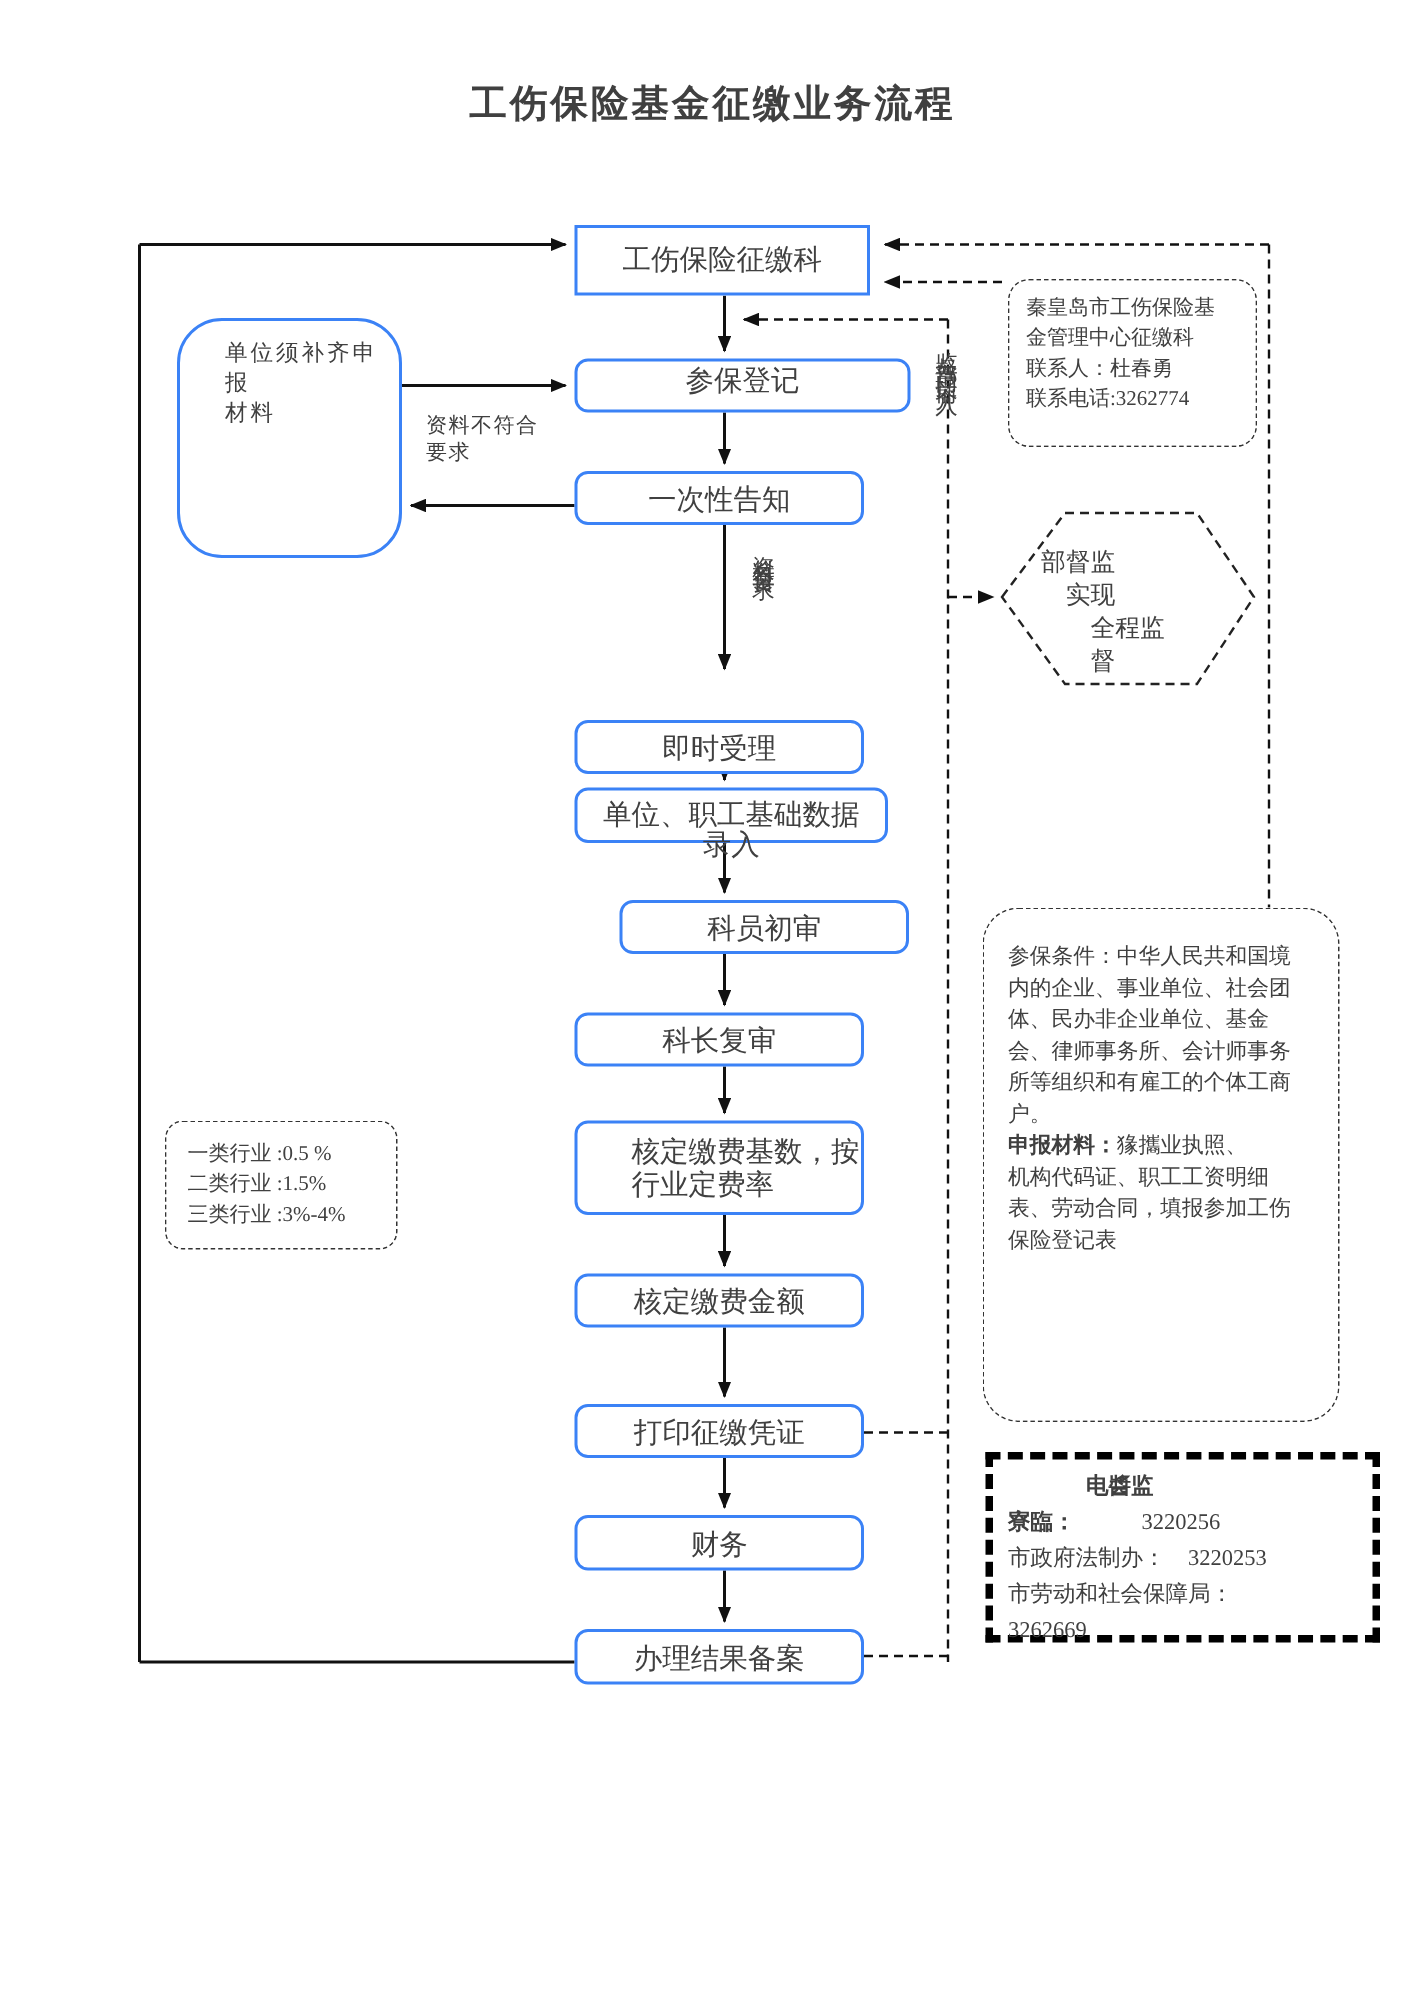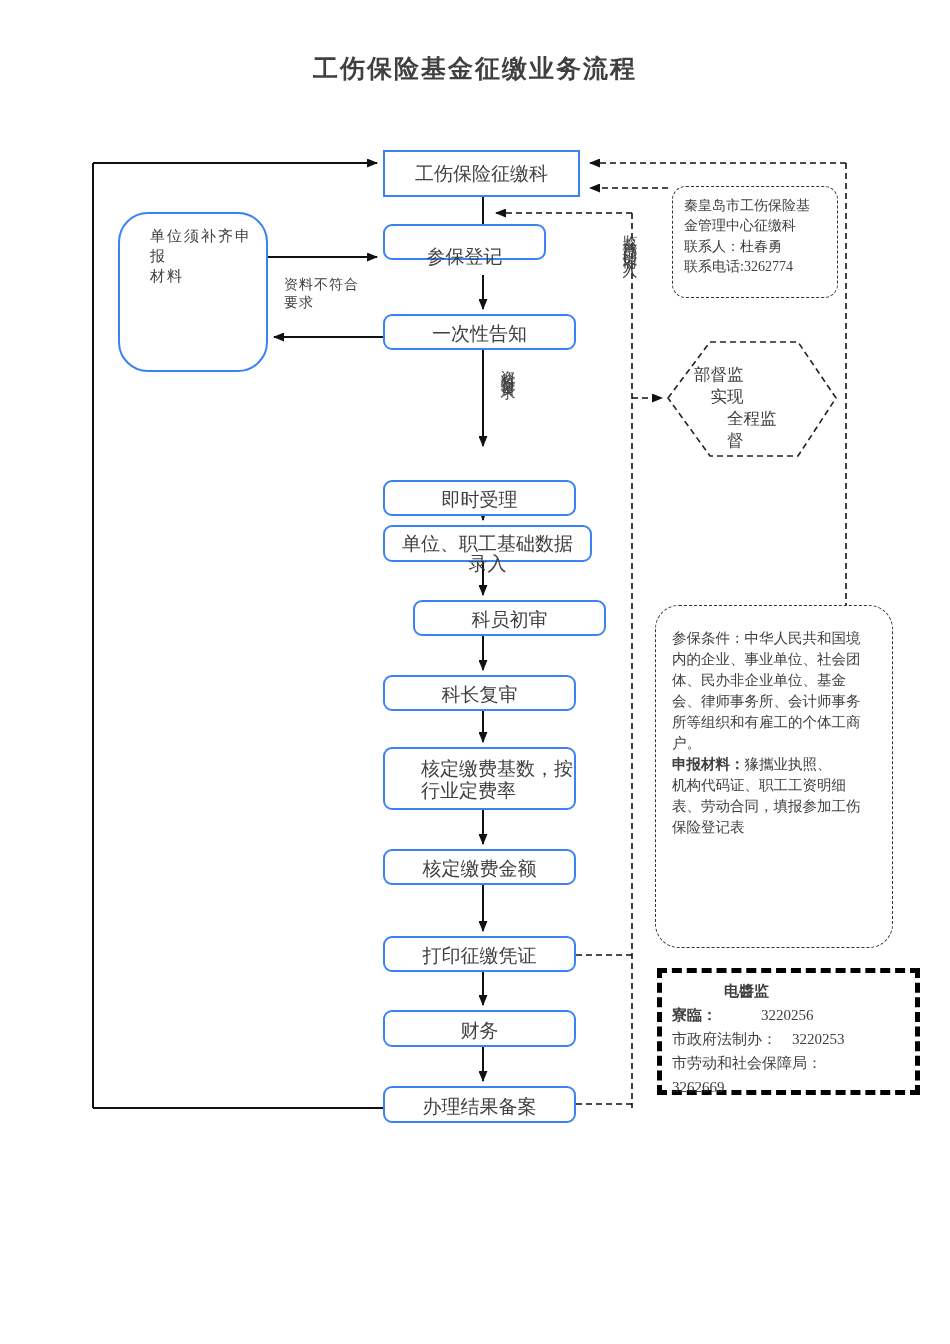--- a/index.html
+++ b/index.html
@@ -78,21 +78,21 @@
       <line x1="846" y1="163" x2="846" y2="605"></line>
     </g>
 
     <polygon points="668,398 710,342 798,342 836,398 798,456 710,456" fill="#ffffff" stroke="#222" stroke-width="1.6" stroke-dasharray="6 4"></polygon>
   </svg>
 
   <div class="title">工伤保险基金征缴业务流程</div>
 
   <div class="box" style="left:383px;top:150px;width:197px;height:47px;padding-top:11px;">工伤保险征缴科</div>
 
-  <div class="box rbox" style="left:383px;top:224px;width:163px;height:36px;padding-top:20px;">参保登记</div>
+  <div class="box rbox" style="left:383px;top:239px;width:224px;height:36px;padding-top:3px;">参保登记</div>
 
   <div class="box rbox" style="left:383px;top:314px;width:193px;height:36px;padding-top:7px;">一次性告知</div>
 
   <div class="box rbox" style="left:383px;top:451px;width:193px;height:36px;padding-top:7px;margin-top:29px;">即时受理</div>
 
   <div class="box rbox pre" style="left:383px;top:525px;width:209px;height:37px;padding-top:7px;line-height:20px;">单位、职工基础数据
 录入</div>
 
   <div class="box rbox" style="left:383px;top:600px;width:193px;height:36px;padding-top:7px;margin-left:30px;">科员初审</div>
 
@@ -122,20 +122,23 @@
   <div class="hex-text pre" style="left:694px;top:364px;">部督监
 　实现
 　　全程监
 　　督</div>
 
   <div class="dashedbox pre" style="left:672px;top:186px;width:166px;height:112px;border-radius:14px;padding:9px 6px 0 11px;">秦皇岛市工伤保险基
 金管理中心征缴科
 联系人：杜春勇
 联系电话:3262774</div>
 
+  <div class="dashedbox pre" style="left:110px;top:747px;width:155px;height:86px;border-radius:12px;padding:12px 6px 0 14px;">一类行业 :0.5 %
+二类行业 :1.5%
+三类行业 :3%-4%</div>
 
   <div class="dashedbox" style="left:655px;top:605px;width:238px;height:343px;border-radius:24px;padding:22px 10px 0 16px;font-size:14.5px;line-height:21px;">
     <span class="pre" style="display:block;">参保条件：中华人民共和国境
 内的企业、事业单位、社会团
 体、民办非企业单位、基金
 会、律师事务所、会计师事务
 所等组织和有雇工的个体工商
 户。</span>
     <div>
       <b>申报材料：</b><span class="pre">猭攜业执照、

